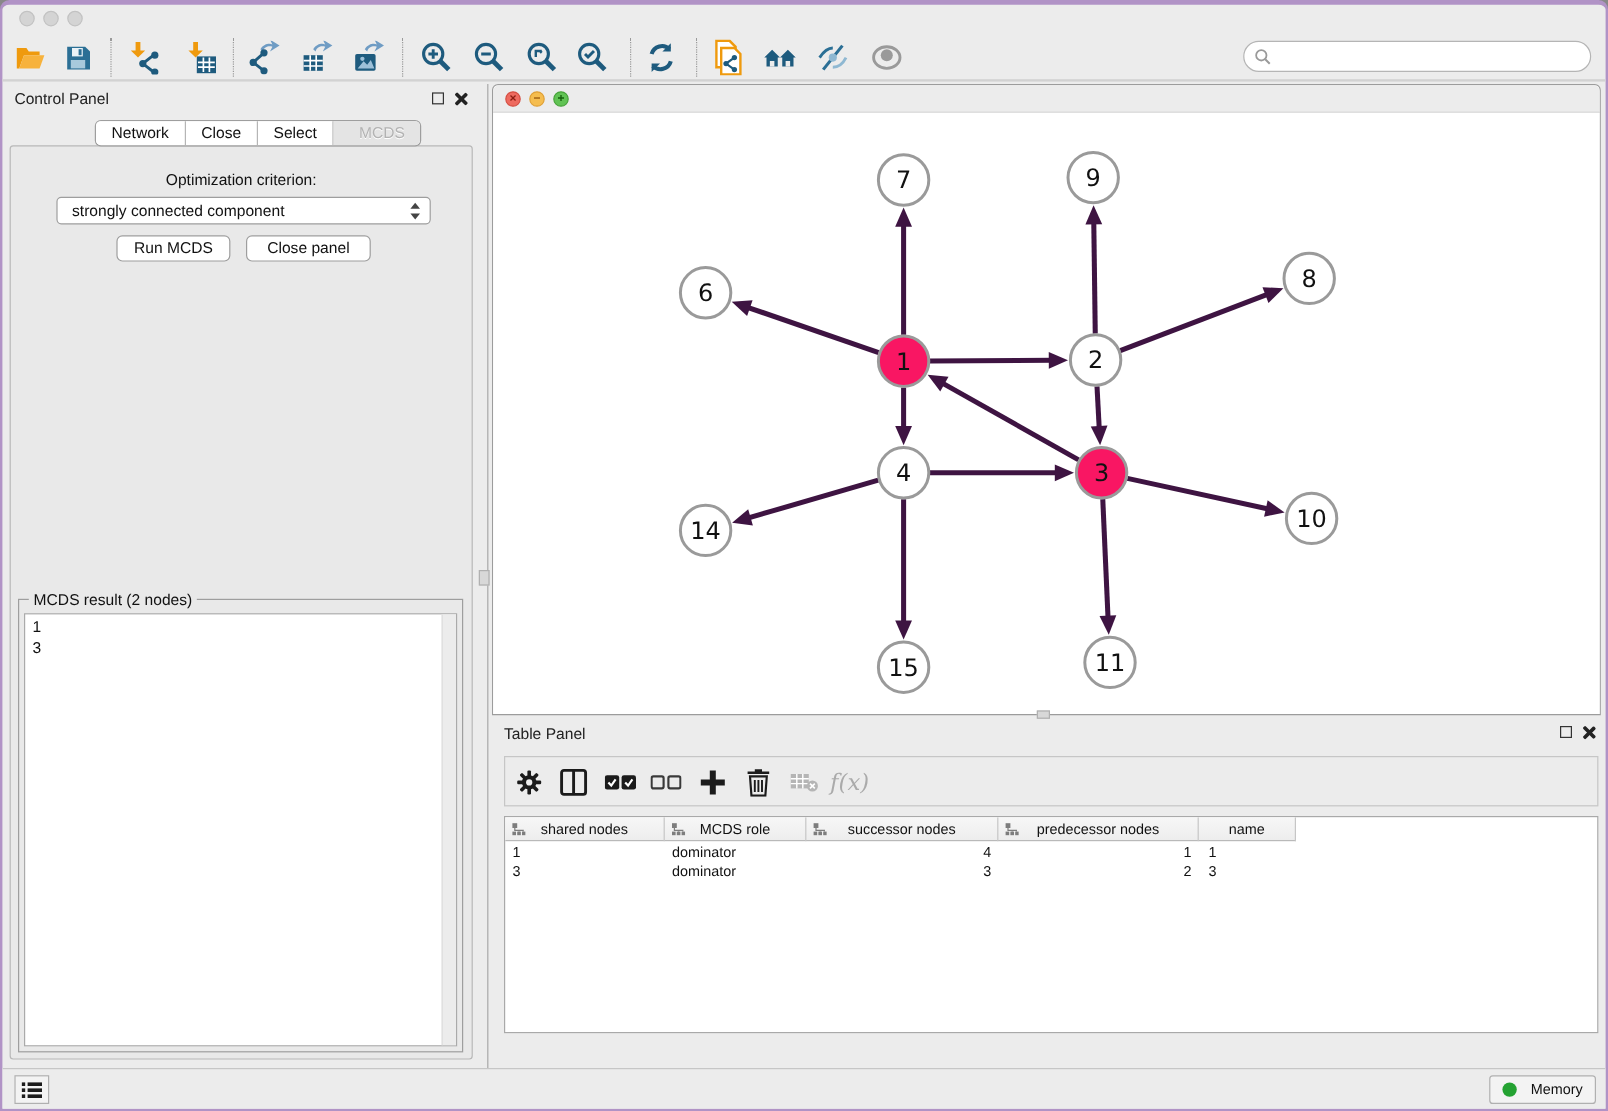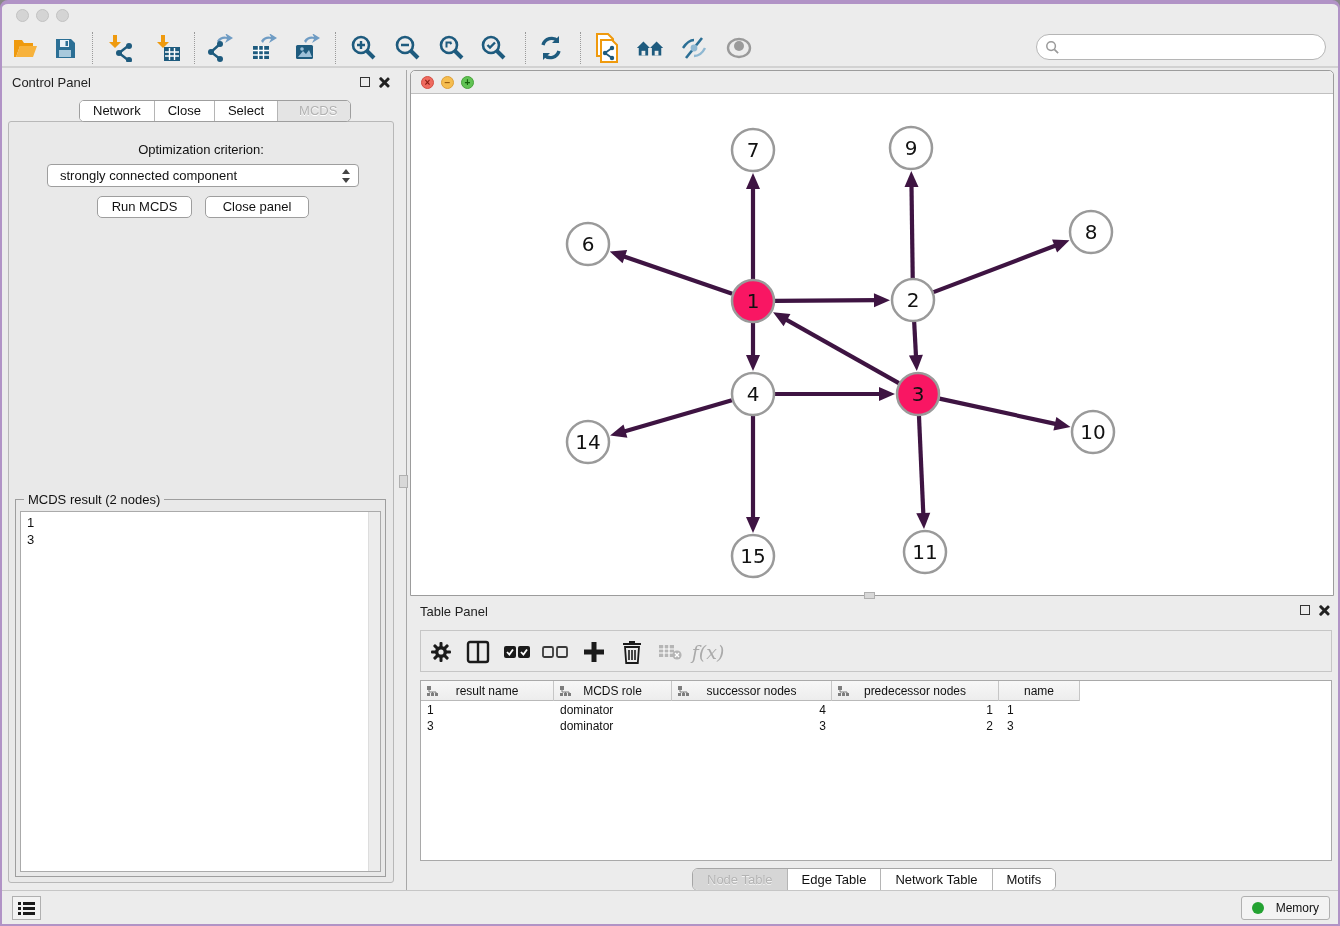--- a/index.html
+++ b/index.html
@@ -432,21 +432,21 @@
   <div class="tview">
     <div class="thead">
       <div class="th" style="width:133px">
         <svg class="ticon" width="12" height="12" viewBox="0 0 12 12">
             <rect x="1" y="1" width="4" height="4" fill="#7d7d7d"></rect>
             <rect x="1" y="8" width="3" height="3" fill="#7d7d7d"></rect>
             <rect x="5" y="8" width="3" height="3" fill="#7d7d7d"></rect>
             <rect x="9" y="8" width="3" height="3" fill="#7d7d7d"></rect>
             <path d="M3 5v2h7v1M3 7h0M6.5 7v1" stroke="#7d7d7d" stroke-width="1" fill="none"></path>
           </svg>
-        <span>result name</span>
+        <span>shared nodes</span>
       </div>
       <div class="th" style="width:118px">
         <svg class="ticon" width="12" height="12" viewBox="0 0 12 12">
             <rect x="1" y="1" width="4" height="4" fill="#7d7d7d"></rect>
             <rect x="1" y="8" width="3" height="3" fill="#7d7d7d"></rect>
             <rect x="5" y="8" width="3" height="3" fill="#7d7d7d"></rect>
             <rect x="9" y="8" width="3" height="3" fill="#7d7d7d"></rect>
             <path d="M3 5v2h7v1M6.5 7v1" stroke="#7d7d7d" stroke-width="1" fill="none"></path>
           </svg>
         <span>MCDS role</span>
@@ -484,26 +484,20 @@
     </div>
     <div class="trow" style="left:0; top:37px">
       <div class="td" style="width:133px">3</div>
       <div class="td" style="width:118px">dominator</div>
       <div class="td r" style="width:160px">3</div>
       <div class="td r" style="width:167px">2</div>
       <div class="td" style="width:81px; padding-left:8px">3</div>
     </div>
   </div>
 
-  <div class="tp-tabs">
-    <span class="tp-tab sel">Node Table</span>
-    <span class="tp-tab">Edge Table</span>
-    <span class="tp-tab">Network Table</span>
-    <span class="tp-tab">Motifs</span>
-  </div>
 
   <div class="statusbar">
     <div class="sb-left">
       <svg width="17" height="14" viewBox="0 0 17 14">
           <g fill="#1b1b1b">
             <rect x="0" y="1" width="3" height="3"></rect>
             <rect x="5" y="1" width="12" height="3"></rect>
             <rect x="0" y="6" width="3" height="3"></rect>
             <rect x="5" y="6" width="12" height="3"></rect>
             <rect x="0" y="11" width="3" height="3"></rect>

